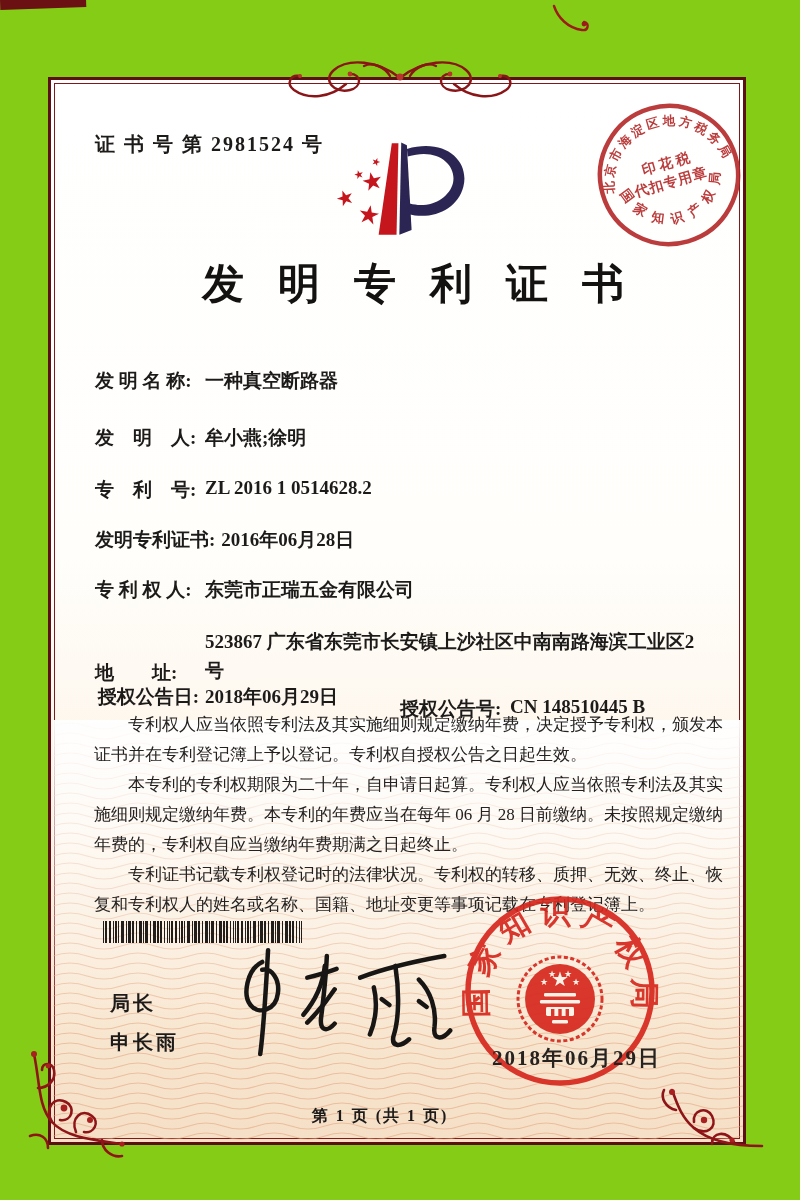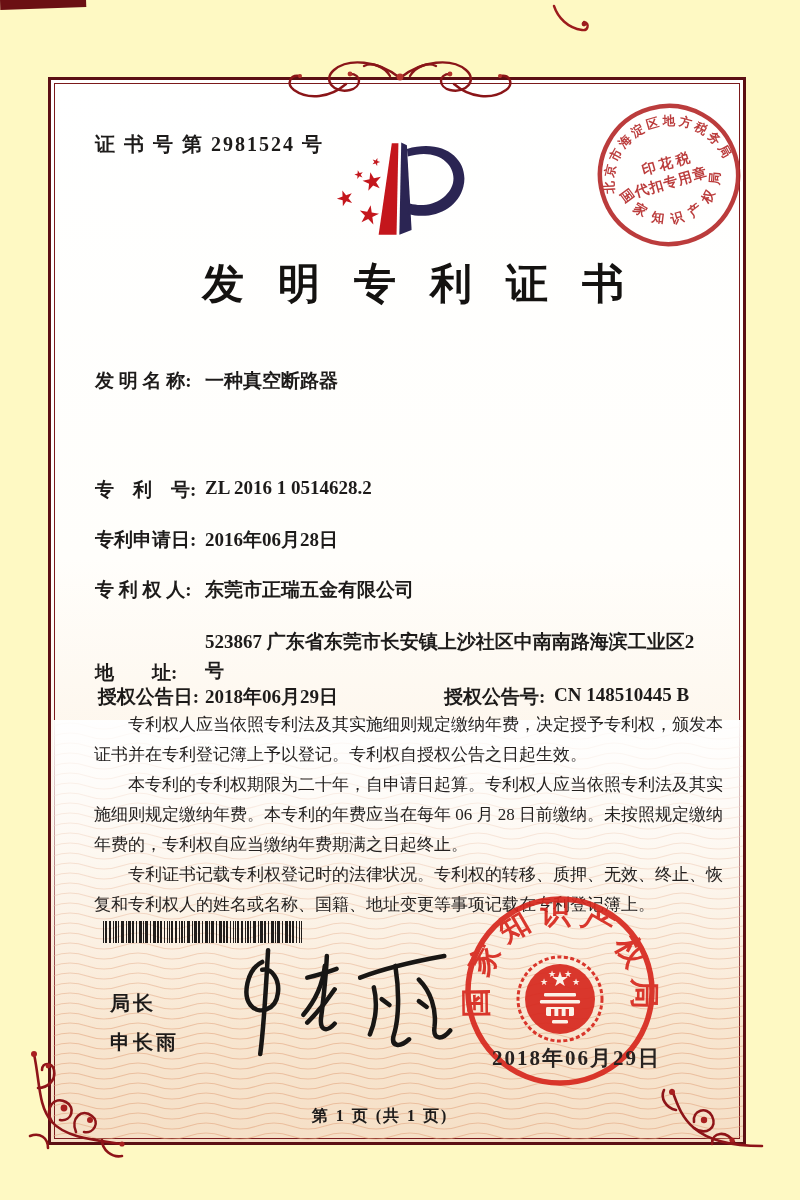--- a/index.html
+++ b/index.html
@@ -3,21 +3,21 @@
 <meta charset="utf-8">
 <style>
   * { margin:0; padding:0; box-sizing:border-box; }
   html,body { width:800px; }
   body {
     font-family:"Liberation Serif","DejaVu Serif",serif;
     background:#efece7;
   }
   .page {
     position:relative; width:800px; height:1200px;
-    background:#fef9c3; overflow:hidden; color:#1d1b1a;
+    background:#84cc16; overflow:hidden; color:#1d1b1a;
   }
   
   .frame {
     position:absolute; left:48px; top:77px; width:698px; height:1068px;
     border:3px solid #5c1014;
     background:linear-gradient(180deg,#ffffff 0%,#fffefb 45%,#fdf4e8 68%,#f9e8d3 86%,#f5dfc6 100%);
     z-index:0;
   }
   .frame-inner {
     position:absolute; inset:3px; border:1px solid #7c1a1c; pointer-events:none;
@@ -48,21 +48,21 @@
   
   .field-row { position:absolute; left:95px; display:flex; font-size:19px; font-weight:600; z-index:3; }
   .field-label { flex:0 0 104px; white-space:pre; }
   .field-value { margin-left:6px; }
   .row-0 { top:368px;align-items:center; } .row-1 { top:425px; } .row-2 { top:477px; }
   .row-3 { top:527px; } .row-4 { top:577px; }
   .row-5 { top:627px;align-items:flex-end; }
   .row-5 .field-value { width:505px; line-height:1.55; }
   .grant-row { position:absolute; left:95px; top:684px; width:630px; font-size:19px; font-weight:600; z-index:3; }
   .grant-left { display:inline-flex;text-align:right; }
-  .grant-right { position:absolute; left:305px; top:0; display:inline-flex;margin-left:44px; }
+  .grant-right { position:absolute; left:305px; top:12px; display:inline-flex; }
   .grant-row .field-label { flex:0 0 104px; }
   
   .paragraphs {
     position:absolute; left:94px; top:710px; width:632px; z-index:3;
     font-size:17px; line-height:30px; font-weight:500; color:#242120;
   }
   .paragraphs p { text-indent:2em; }
   
   .barcode { position:absolute; left:103px; top:921px; z-index:3; }
   .official { position:absolute; left:110px; top:990px; z-index:3; font-size:20px; font-weight:600; letter-spacing:3px; }
@@ -223,26 +223,30 @@
     <text x="75" y="68" text-anchor="middle" font-size="14" font-weight="700" fill="#b22222">印 花 税</text>
     <text x="75" y="87" text-anchor="middle" font-size="14" font-weight="700" fill="#b22222" letter-spacing="1">代扣专用章</text>
   </svg>
 
   <div class="title">发明专利证书</div>
 
   <div class="field-row row-0">
     <span class="field-label">发 明 名 称:</span>
     <span class="field-value">一种真空断路器</span>
   </div>
+  <div class="field-row row-1">
+    <span class="field-label">发　明　人:</span>
+    <span class="field-value">牟小燕;徐明</span>
+  </div>
   <div class="field-row row-2">
     <span class="field-label">专　利　号:</span>
     <span class="field-value">ZL 2016 1 0514628.2</span>
   </div>
   <div class="field-row row-3">
-    <span class="field-label">专利申请日:</span>
+    <span class="field-label">发明专利证书:</span>
     <span class="field-value">2016年06月28日</span>
   </div>
   <div class="field-row row-4">
     <span class="field-label">专 利 权 人:</span>
     <span class="field-value">东莞市正瑞五金有限公司</span>
   </div>
   <div class="field-row row-5">
     <span class="field-label">地　　址:</span>
     <span class="field-value">523867 广东省东莞市长安镇上沙社区中南南路海滨工业区2号</span>
   </div>

